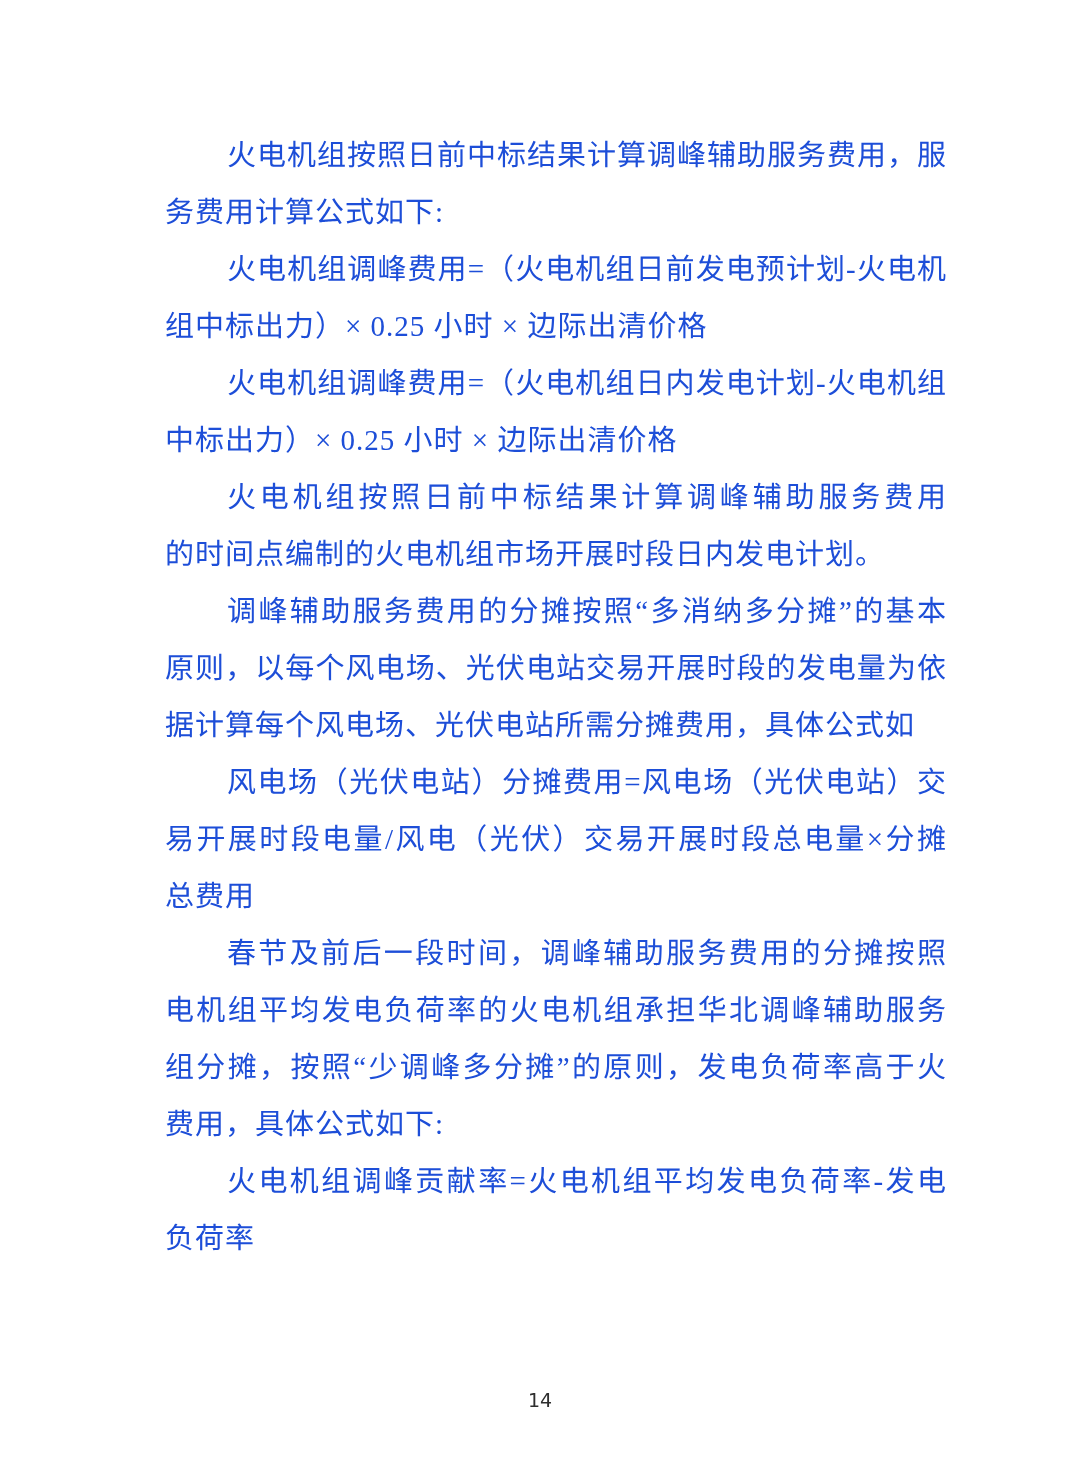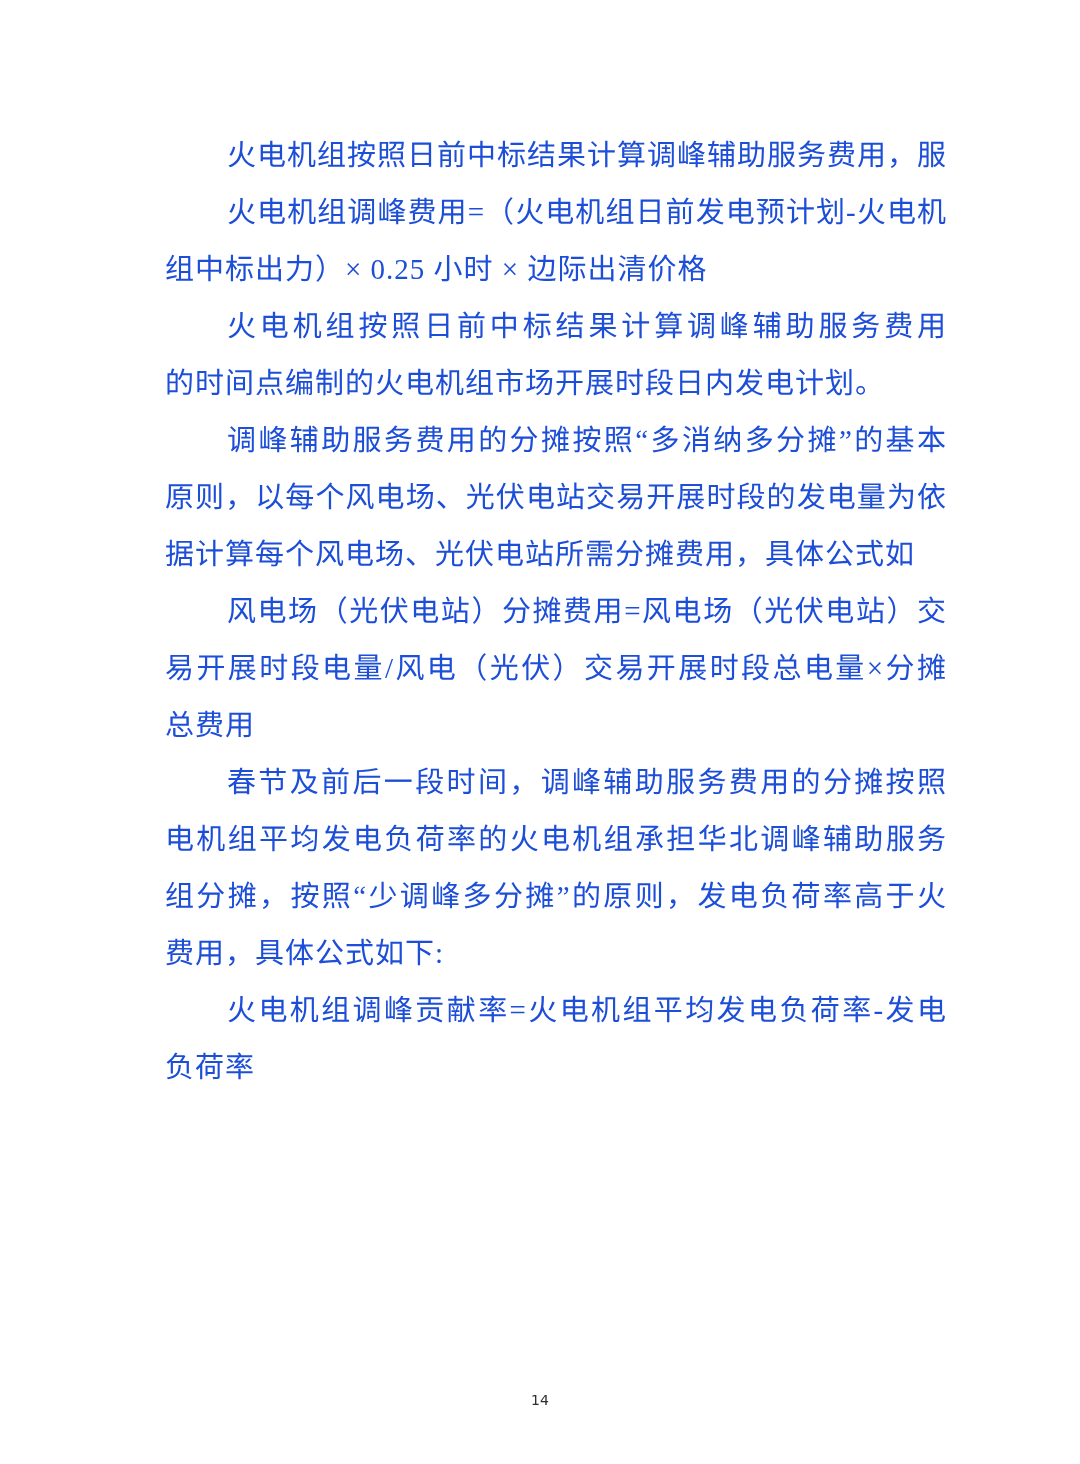--- a/index.html
+++ b/index.html
@@ -46,43 +46,48 @@
   }
   .page-footer {
     position: absolute;
     left: 0;
     top: 1388px;
     width: 100%;
     text-align: center;
   }
   .page-number {
     font-family: "DejaVu Sans", "Liberation Sans", sans-serif;
-    font-size: 14px;
+    font-size: 19px;
     line-height: 24px;
     color: #2e2e2e;
   }
 </style>
 </head>
 <body>
 
 <div class="page">
   <div class="text-block">
 
     <div class="para">
       <div class="line">火电机组按照日前中标结果计算调峰辅助服务费用，服</div>
+      <div class="line">务费用计算公式如下:</div>
     </div>
 
     <div class="para">
       <div class="line">火电机组调峰费用=（火电机组日前发电预计划-火电机</div>
       <div class="line">组中标出力）× 0.25 小时 × 边际出清价格</div>
     </div>
 
     <div class="para">
     </div>
 
+    <div class="para">
+      <div class="line">火电机组调峰费用=（火电机组日内发电计划-火电机组</div>
+      <div class="line">中标出力）× 0.25 小时 × 边际出清价格</div>
+    </div>
 
     <div class="para">
       <div class="line">火电机组按照日前中标结果计算调峰辅助服务费用</div>
       <div class="line">的时间点编制的火电机组市场开展时段日内发电计划。</div>
     </div>
 
     <div class="para">
       <div class="line">调峰辅助服务费用的分摊按照“多消纳多分摊”的基本</div>
       <div class="line">原则，以每个风电场、光伏电站交易开展时段的发电量为依</div>
       <div class="line">据计算每个风电场、光伏电站所需分摊费用，具体公式如下:</div>

